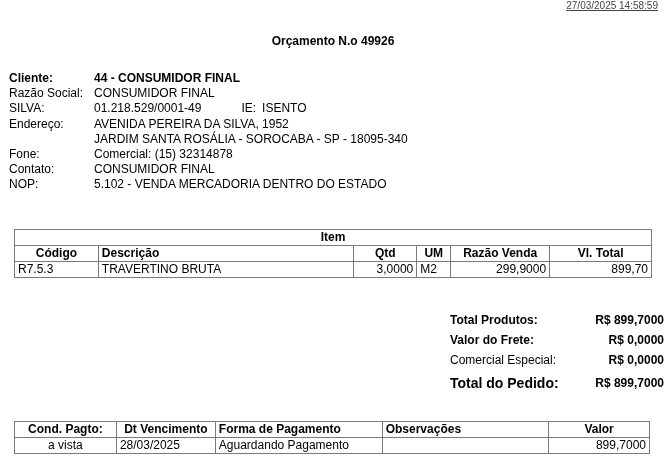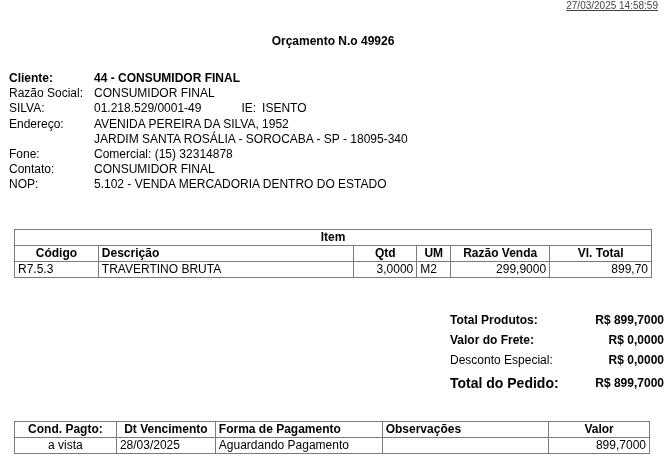--- a/index.html
+++ b/index.html
@@ -122,21 +122,21 @@
 <div class="abs totals">
   <div class="tot-row r1">
     <span class="tot-label">Total Produtos:</span>
     <span class="tot-value">R$ 899,7000</span>
   </div>
   <div class="tot-row r2">
     <span class="tot-label">Valor do Frete:</span>
     <span class="tot-value">R$ 0,0000</span>
   </div>
   <div class="tot-row r3">
-    <span class="tot-label normal">Desconto Especial:</span>
+    <span class="tot-label normal">Comercial Especial:</span>
     <span class="tot-value">R$ 0,0000</span>
   </div>
   <div class="tot-row r4">
     <span class="tot-label big">Total do Pedido:</span>
     <span class="tot-value">R$ 899,7000</span>
   </div>
 </div>
 
 <table class="payments">
   <colgroup>

